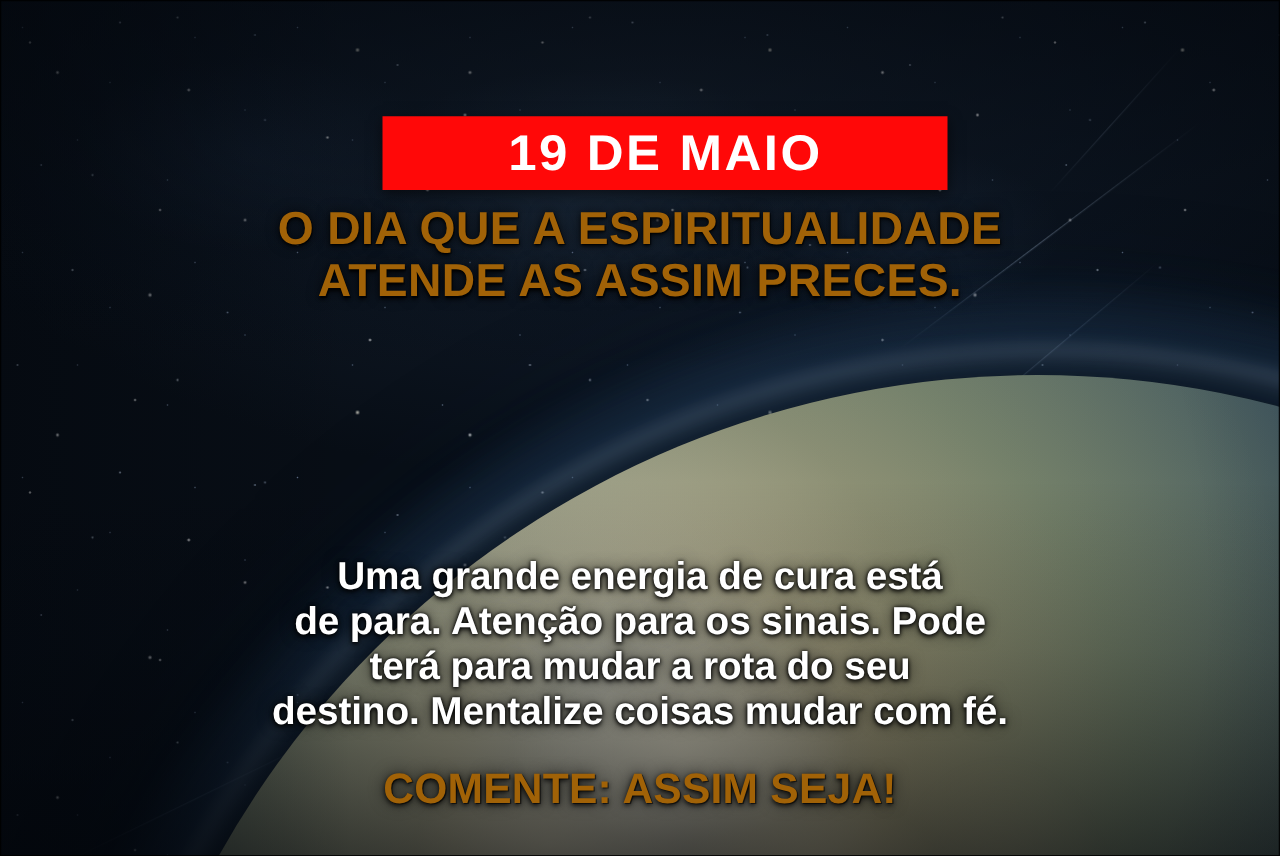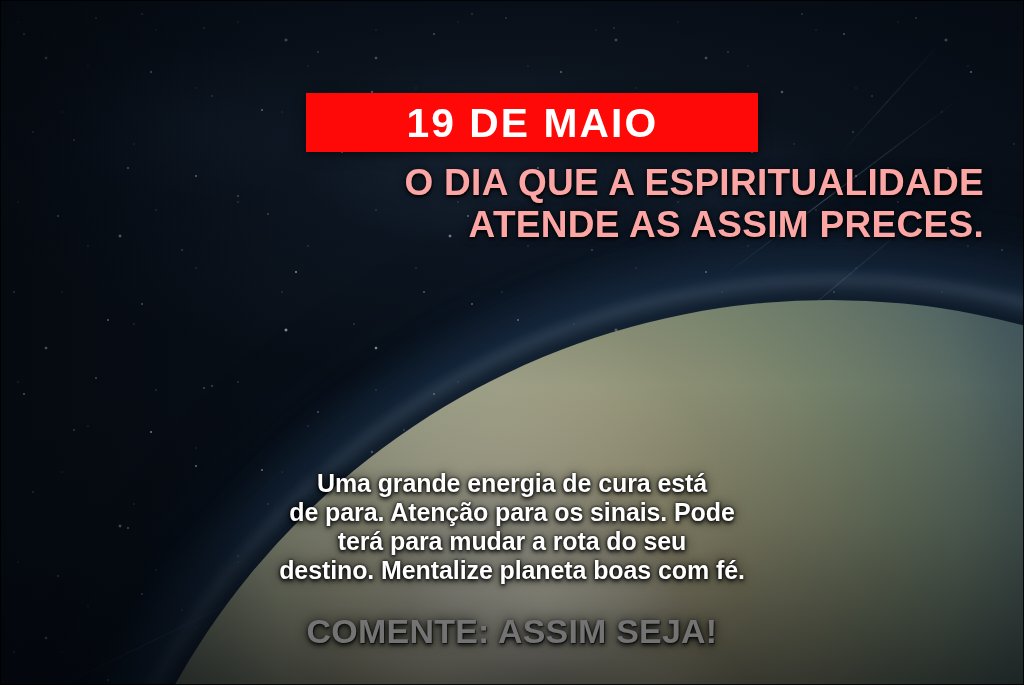--- a/index.html
+++ b/index.html
@@ -229,60 +229,60 @@
     white-space: nowrap;
     font-stretch: condensed;
     transform: scaleX(1.02);
   }
 
   .headline {
     position: absolute;
     top: 162px;
     left: 0;
     right: 0;
-    text-align: right;
-    color: #fca5a5;
+    text-align: center;
+    color: #a16207;
     font-size: 37px;
     font-weight: 700;
     line-height: 1.13;
     letter-spacing: .3px;
     text-shadow:
       0 2px 3px rgba(0,0,0,.85),
       0 0 10px rgba(0,0,0,.65),
       1px 1px 0 rgba(0,0,0,.45);
     padding: 0 40px;
   }
   .headline-line { display: block; white-space: nowrap; }
 
   .body-copy {
     position: absolute;
-    top: 469px;
+    top: 443px;
     left: 0;
     right: 0;
     text-align: center;
     color: #ffffff;
-    font-size: 25px;
+    font-size: 31px;
     font-weight: 700;
     line-height: 1.165;
     letter-spacing: -0.1px;
     text-shadow:
       0 2px 4px rgba(0,0,0,.92),
       0 0 12px rgba(0,0,0,.75),
       0 0 3px rgba(0,0,0,.9);
     padding: 0 24px;
   }
   .body-line { display: block; white-space: nowrap; }
 
   .cta {
     position: absolute;
     top: 613px;
     left: 0;
     right: 0;
     text-align: center;
-    color: #737373;
+    color: #a16207;
     font-size: 34px;
     font-weight: 700;
     letter-spacing: .2px;
     line-height: 1.1;
     white-space: nowrap;
     text-shadow:
       0 2px 4px rgba(0,0,0,.9),
       0 0 12px rgba(0,0,0,.7),
       1px 1px 0 rgba(0,0,0,.5);
   }
@@ -323,21 +323,21 @@
 
     <div class="headline">
       <span class="headline-line">O DIA QUE A ESPIRITUALIDADE</span>
       <span class="headline-line">ATENDE AS ASSIM PRECES.</span>
     </div>
 
     <div class="body-copy">
       <span class="body-line">Uma grande energia de cura está</span>
       <span class="body-line">de para. Atenção para os sinais. Pode</span>
       <span class="body-line">terá para mudar a rota do seu</span>
-      <span class="body-line">destino. Mentalize planeta boas com fé.</span>
+      <span class="body-line">destino. Mentalize coisas mudar com fé.</span>
     </div>
 
     <div class="cta">COMENTE: ASSIM SEJA!</div>
 
   </div>
 
   <div class="frame-line"></div>
 </div>
 
 </body></html>

